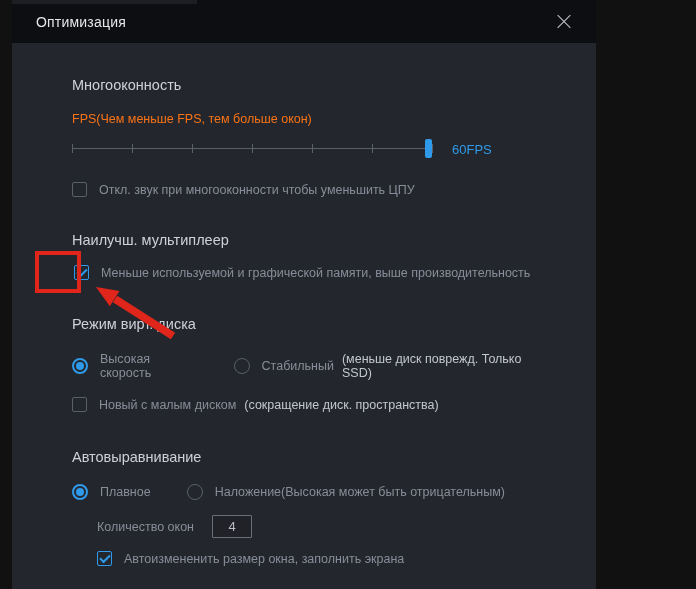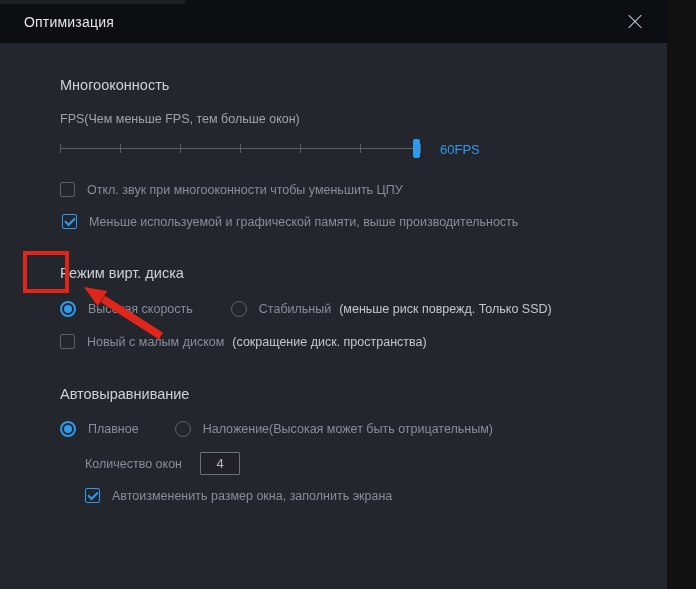--- a/index.html
+++ b/index.html
@@ -1,18 +1,18 @@
 <!DOCTYPE html>
 <html><head>
 <meta charset="utf-8">
 <style>
   html,body{margin:0;padding:0;background:#111;}
   .dialog{
-    position:relative;width:667px;height:589px;overflow:hidden;
-    background:#24262d;font-family:"Liberation Sans","DejaVu Sans",sans-serif;
+    position:relative;width:584px;height:589px;overflow:hidden;
+    background:#24262d;font-family:"Liberation Sans","DejaVu Sans",sans-serif;margin-left:12px;
     -webkit-font-smoothing:antialiased;
   }
   
   .titlebar{
     position:absolute;top:0;left:0;width:100%;height:43px;background:#0d0e12;
     display:flex;align-items:center;justify-content:space-between;box-sizing:border-box;
     padding:0 20px 0 24px;
   }
   .top-strip{position:absolute;top:0;left:0;width:185px;height:4px;background:#1d1e23;z-index:2;}
   .title{color:#e4e6e9;font-size:14px;letter-spacing:.2px;}
@@ -22,21 +22,21 @@
     content:"";position:absolute;left:-1px;top:7px;width:18px;height:1px;background:#c3c6ca;
   }
   .x-icon::before{transform:rotate(45deg);}
   .x-icon::after{transform:rotate(-45deg);}
   
   .content{position:absolute;top:43px;left:0;width:100%;box-sizing:border-box;padding:0 60px;}
   .heading{color:#ced2d8;font-size:14.5px;}
   .label{color:#878e99;font-size:12.5px;}
   .note{color:#c2c7cf;font-size:12.5px;}
   .h-multiwindow{margin-top:34px;}
-  .fps-label{margin-top:19px;color:#a3a3a3;font-size:12.5px;}
+  .fps-label{margin-top:19px;color:#f97316;font-size:12.5px;}
   
   .slider-row{margin-top:13px;height:20px;display:flex;align-items:center;}
   .slider{position:relative;width:360px;height:20px;cursor:pointer;}
   .track{position:absolute;top:9px;left:0;width:100%;height:1px;background:#5b6067;}
   .tick{position:absolute;top:5px;width:1px;height:9px;background:#5b6067;}
   .handle{
     position:absolute;top:0;left:353px;width:7px;height:19px;border-radius:2px;
     background:#2f9ae9;cursor:grab;
   }
   .slider-value{margin-left:20px;color:#2f9ae9;font-size:13px;}
@@ -118,40 +118,41 @@
       <span class="slider-value">60FPS</span>
     </div>
 
     <div class="row row-mute">
       <span class="checkbox">
         
       </span>
       <span class="label gap-lbl">Откл. звук при многооконности чтобы уменьшить ЦПУ</span>
     </div>
 
+    <div class="heading h-multiplayer">Наилучш. мультиплеер</div>
 
     <div class="row row-memory">
       <span class="checkbox on">
         <span class="check-glyph"></span>
       </span>
       <span class="label gap-lbl">Меньше используемой и графической памяти, выше производительность</span>
     </div>
 
     <div class="heading h-disk">Режим вирт. диска</div>
 
     <div class="row row-diskradios">
       <span class="radio on">
         <span class="radio-dot"></span>
       </span>
       <span class="label gap-lbl">Высокая скорость</span>
       <span class="radio radio-stable">
         
       </span>
       <span class="label gap-lbl">Стабильный</span>
-      <span class="note" style="margin-left:8px">(меньше риск поврежд. Только SSD)</span>
+      <span class="note" style="margin-left:8px">(меньше диск поврежд. Только SSD)</span>
     </div>
 
     <div class="row row-smalldisk">
       <span class="checkbox">
         
       </span>
       <span class="label gap-lbl">Новый с малым диском</span>
       <span class="note" style="margin-left:8px">(сокращение диск. пространства)</span>
     </div>
 

